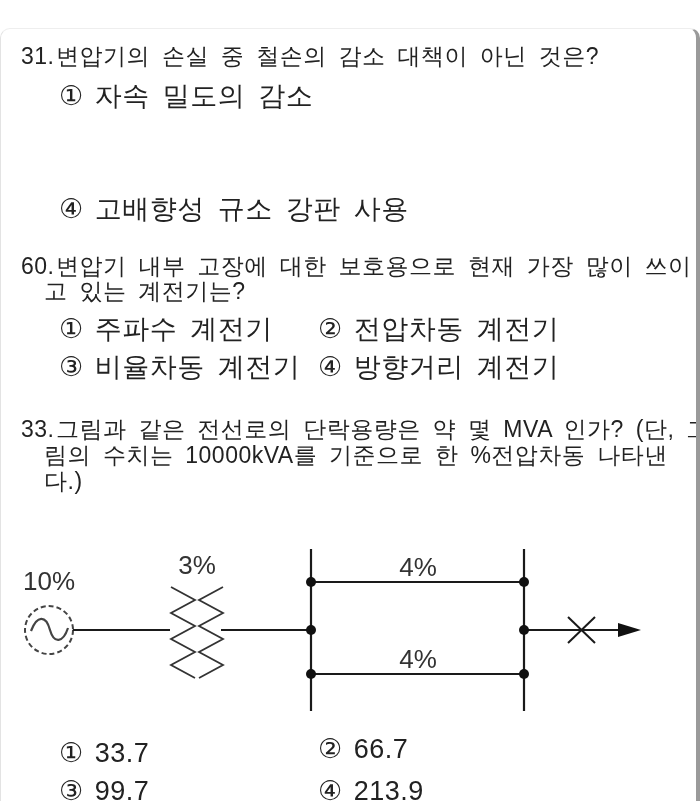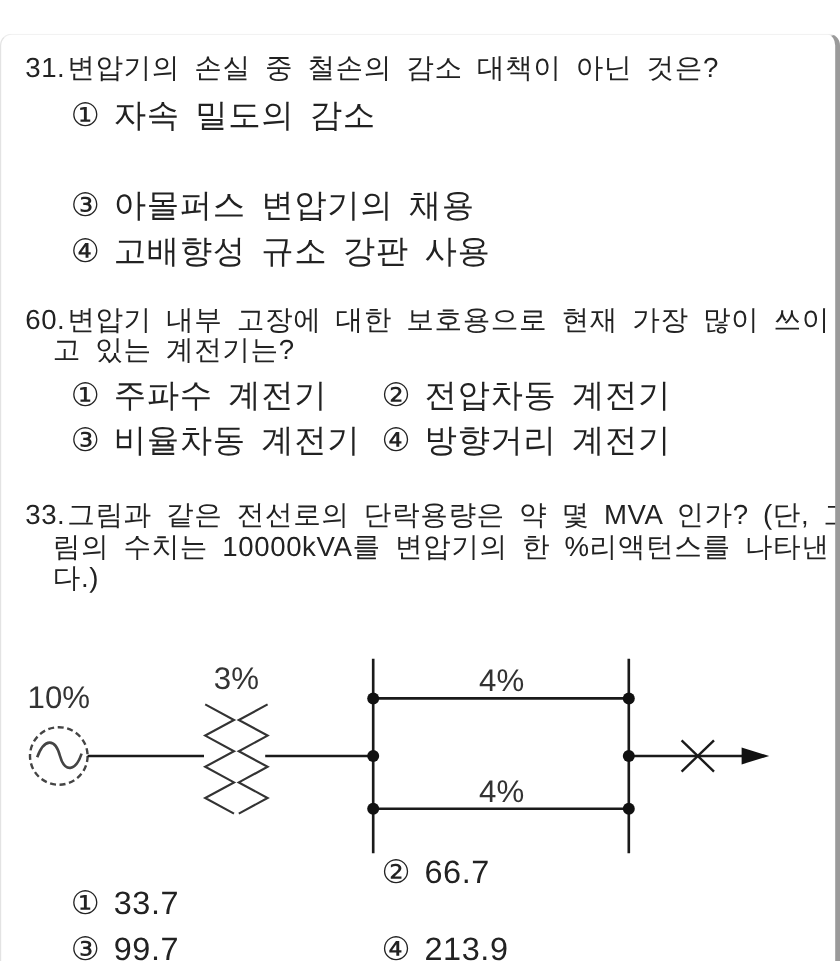--- a/index.html
+++ b/index.html
@@ -47,23 +47,20 @@
 <body>
 
 <div class="page">
 
   <div class="abs qline" style="top:14px">
     <span class="qnum">31.</span><span>변압기의 손실 중 철손의 감소 대책이 아닌 것은?</span>
   </div>
   <div class="abs opt" style="top:54px;left:58px">
     <span class="marker">①</span><span>자속 밀도의 감소</span>
   </div>
-  <div class="abs opt" style="top:129px;left:58px">
-    <span class="marker">③</span><span>아몰퍼스 변압기의 채용</span>
-  </div>
   <div class="abs opt" style="top:167px;left:58px">
     <span class="marker">④</span><span>고배향성 규소 강판 사용</span>
   </div>
 
   <div class="abs qline" style="top:224px">
     <span class="qnum">60.</span><span>변압기 내부 고장에 대한 보호용으로 현재 가장 많이 쓰이</span>
   </div>
   <div class="abs qline cont" style="top:249px">고 있는 계전기는?</div>
   <div class="abs opt" style="top:287px;left:58px">
     <span class="marker">①</span><span>주파수 계전기</span>
@@ -74,21 +71,21 @@
   <div class="abs opt" style="top:325px;left:58px">
     <span class="marker">③</span><span>비율차동 계전기</span>
   </div>
   <div class="abs opt" style="top:325px;left:317px">
     <span class="marker">④</span><span>방향거리 계전기</span>
   </div>
 
   <div class="abs qline" style="top:387px">
     <span class="qnum">33.</span><span>그림과 같은 전선로의 단락용량은 약 몇 MVA 인가? (단, 그</span>
   </div>
-  <div class="abs qline cont" style="top:413px">림의 수치는 10000kVA를 변압기의 한 %리액턴스를 나타낸</div>
+  <div class="abs qline cont" style="top:413px">림의 수치는 10000kVA를 기준으로 한 %전압차동 나타낸</div>
   <div class="abs qline cont" style="top:439px">다.)</div>
 
   <svg class="abs" style="top:500px;left:0" width="700" height="200" viewBox="0 0 700 200">
 
     <text x="22" y="61">10%</text>
     <text x="196" y="45" text-anchor="middle">3%</text>
     <text x="417" y="47" text-anchor="middle">4%</text>
     <text x="417" y="139" text-anchor="middle">4%</text>
 
     <g stroke="#444" fill="none">
@@ -126,21 +123,21 @@
     <g stroke="#1a1a1a" stroke-width="2">
       <line x1="567" y1="88" x2="594" y2="114"></line>
       <line x1="594" y1="88" x2="567" y2="114"></line>
     </g>
     <polygon points="640,101 617,94 617,108" fill="#111"></polygon>
   </svg>
 
   <div class="abs opt" style="top:711px;left:58px">
     <span class="marker">①</span><span>33.7</span>
   </div>
-  <div class="abs opt" style="top:685px;left:317px">
+  <div class="abs opt" style="top:707px;left:317px">
     <span class="marker">②</span><span>66.7</span>
   </div>
   <div class="abs opt" style="top:749px;left:58px">
     <span class="marker">③</span><span>99.7</span>
   </div>
   <div class="abs opt" style="top:749px;left:317px">
     <span class="marker">④</span><span>213.9</span>
   </div>
 
 </div>

